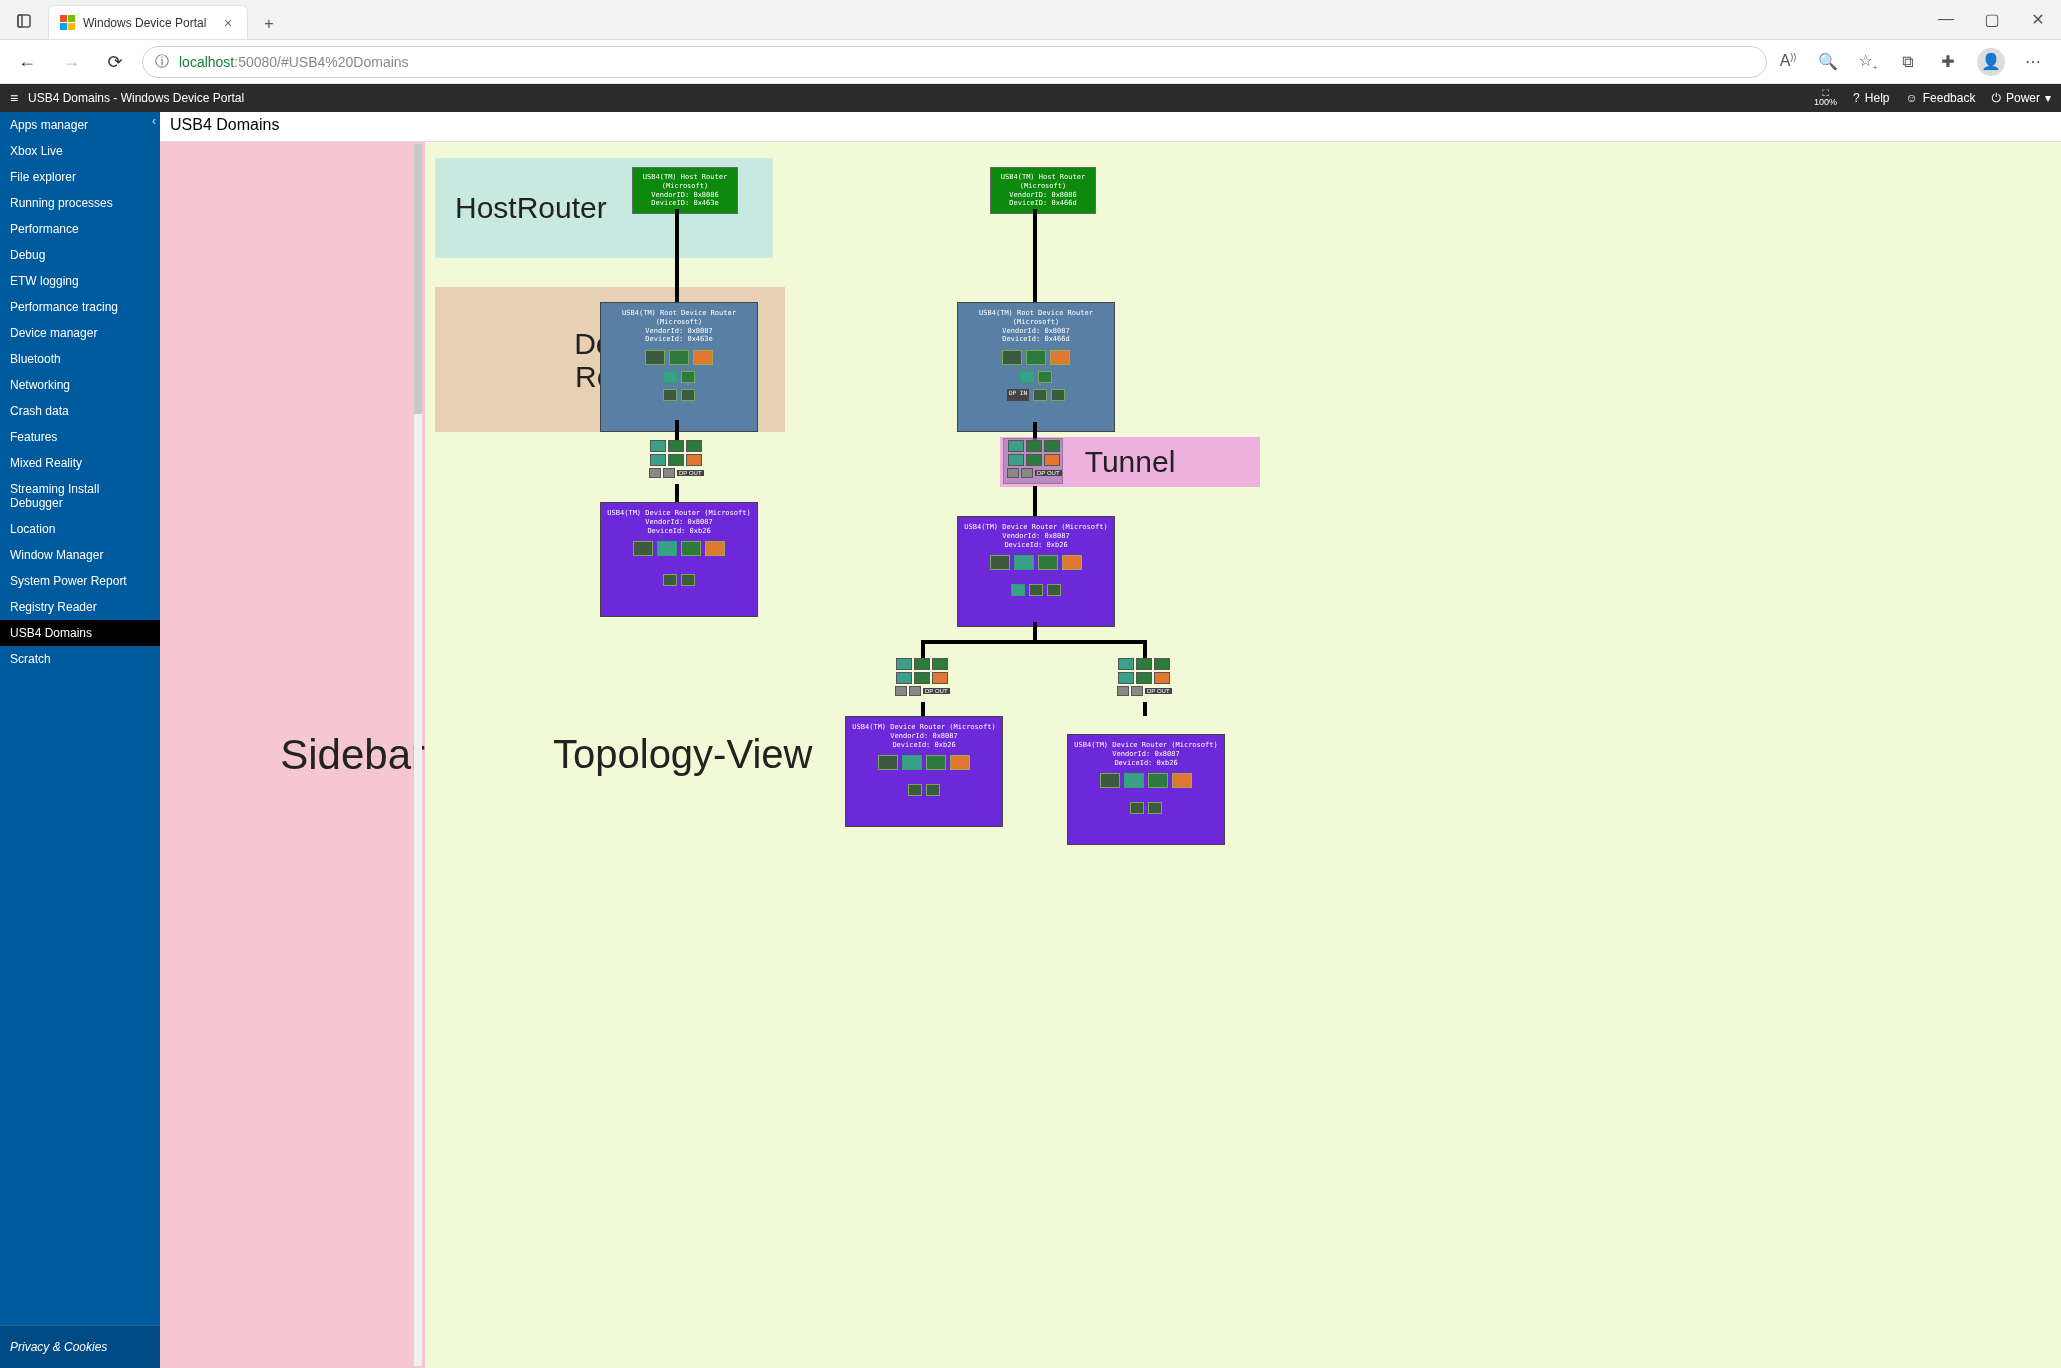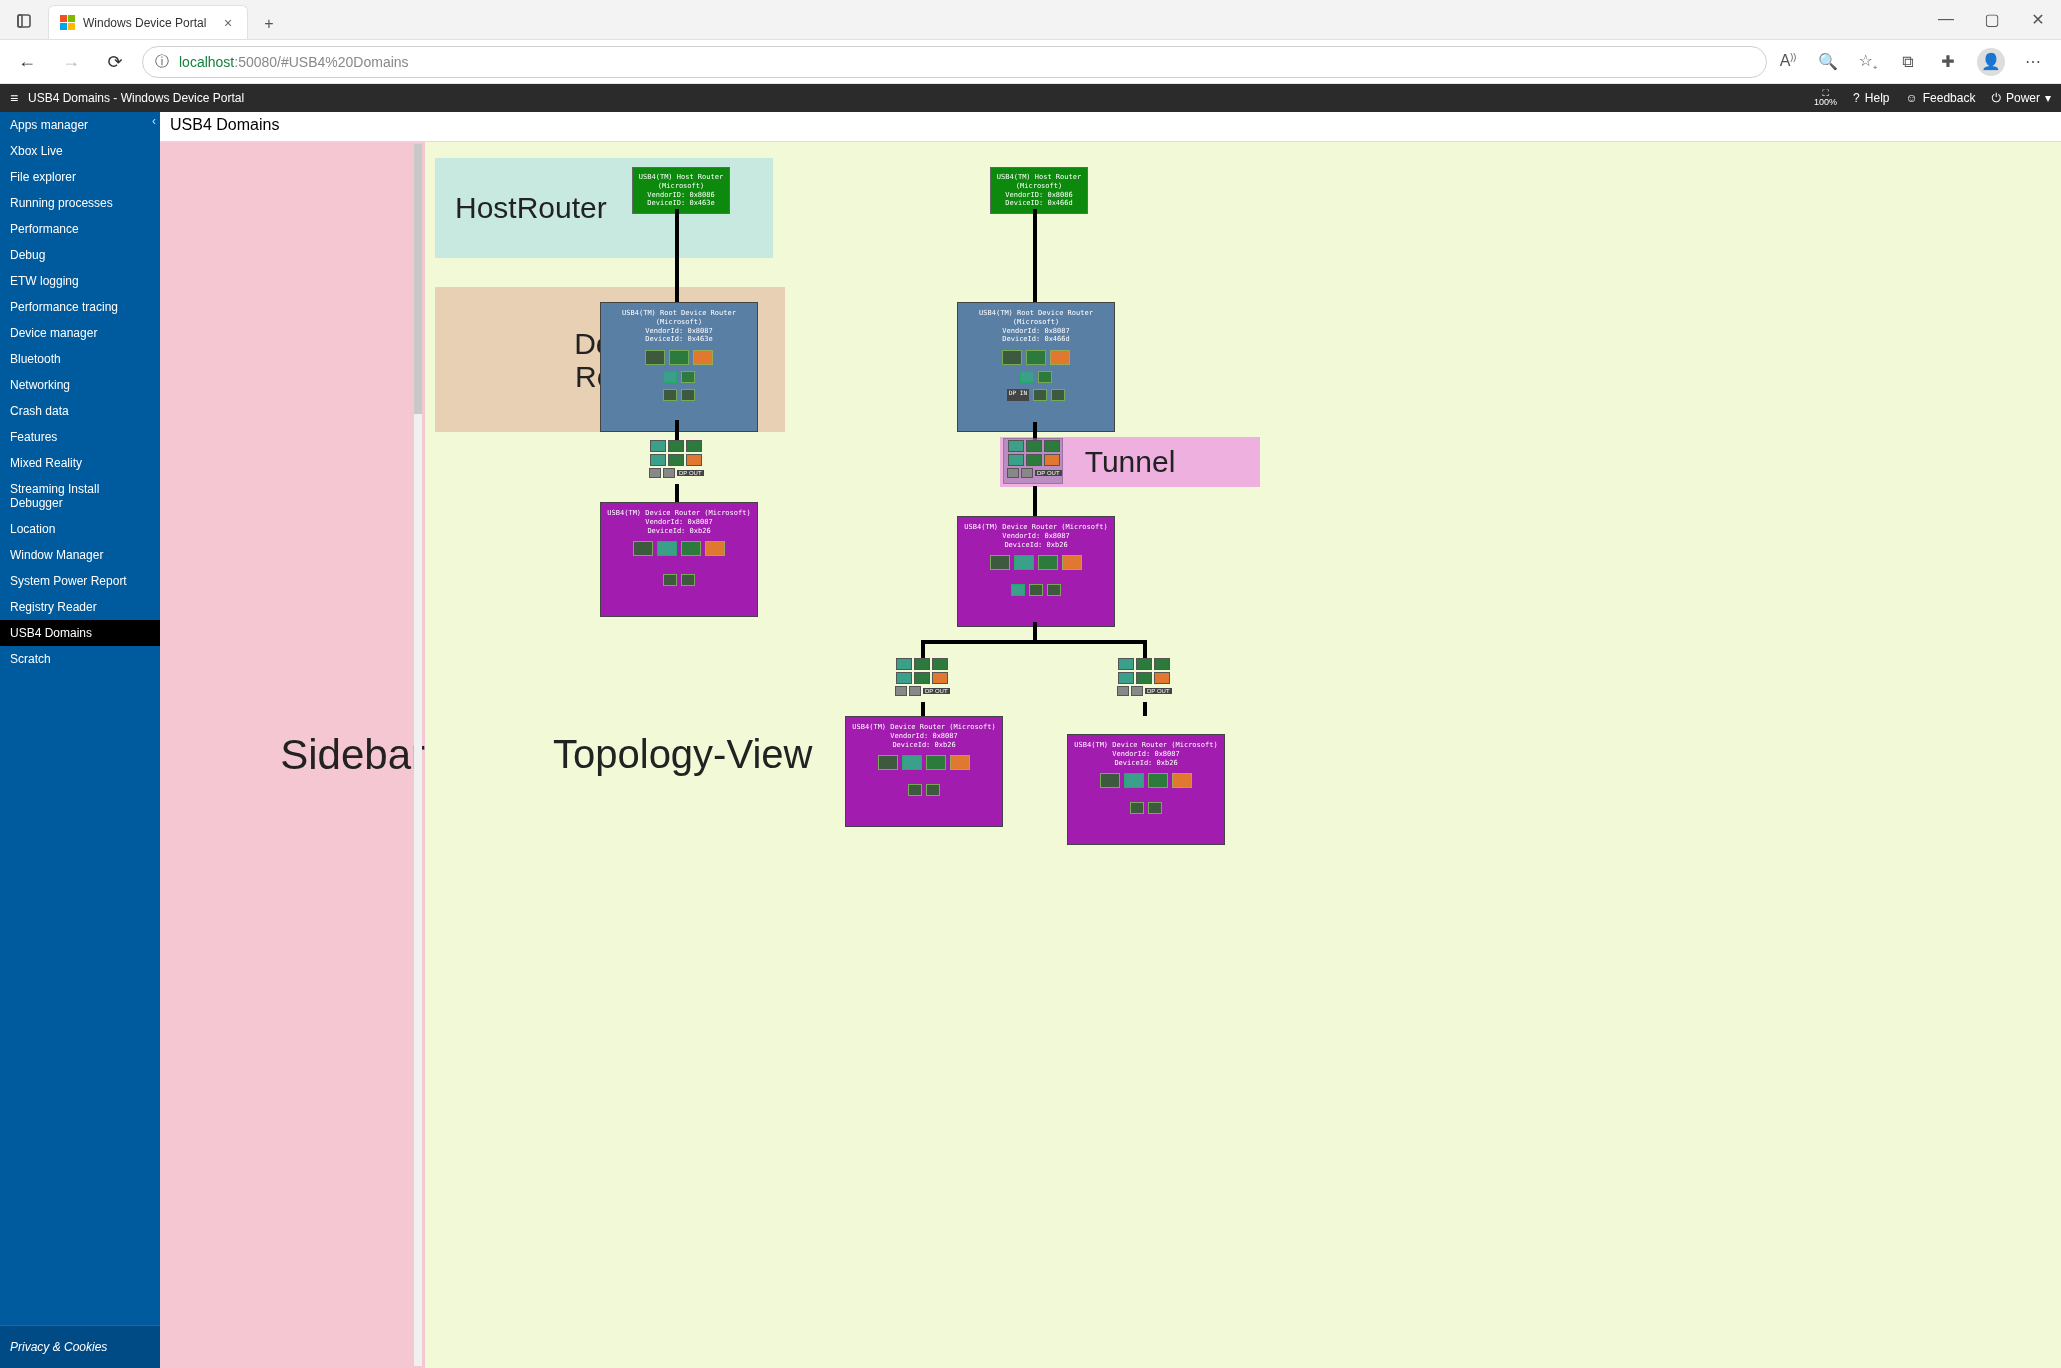--- a/index.html
+++ b/index.html
@@ -72,23 +72,23 @@
   
   .overlay { position:absolute; display:flex; align-items:center; font-size:30px; color:#222; }
   .ov-host  { background:#c8e9e0; }
   .ov-dev   { background:#e7d0b3; }
   .ov-tun   { background:#eeb1df; justify-content:center; }
   .ov-topo  { font-size:40px; pointer-events:none; }
   .ov-host, .ov-dev { padding-left:20px; }
 
   
   .router { position:absolute; border:1px solid #666; color:#fff; text-align:center; font-family:Consolas, monospace; }
-  .router.host { background:#0d8a0d; width:98px; padding:5px 4px; }
+  .router.host { background:#0d8a0d; width:106px; padding:5px 4px; }
   .router.root { background:#5a7fa5; border-color:#444; width:158px; padding:6px 6px 30px 6px; }
-  .router.dev  { background:#a21caf; border-color:#444; width:158px; padding:6px 6px 30px 6px; }
+  .router.dev  { background:#6d28d9; border-color:#444; width:158px; padding:6px 6px 30px 6px; }
   .r-title { font-size:7px; line-height:1.25; white-space:pre-line; }
   .port-row { display:flex; gap:4px; justify-content:center; margin-top:6px; }
   .port { width:20px; height:15px; border:1px solid #7a5; background:#2c7a3c; }
   .port.orange { background:#e07830; border-color:#9a5; }
   .port.teal { background:#3aa08a; border-color:#2a6; }
   .port.dark { background:#3e5a3e; }
   .port.sm { width:14px; height:12px; }
 
   
   .vline { position:absolute; width:4px; background:#000; }

